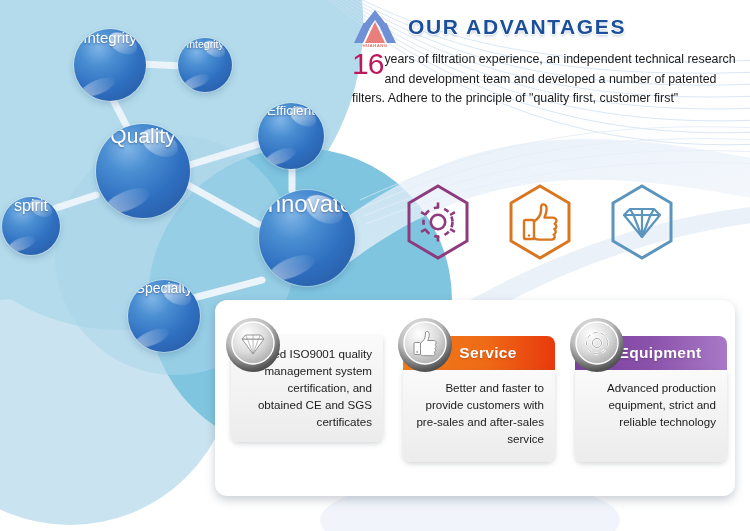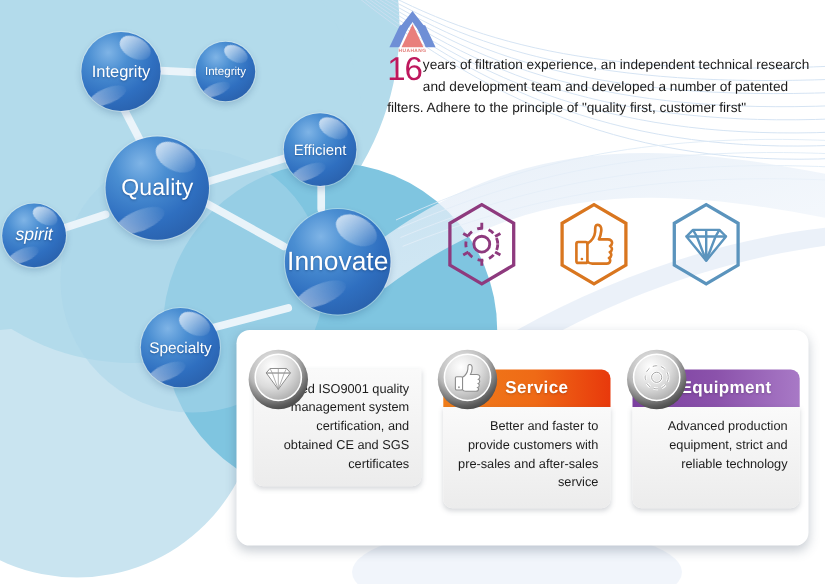--- a/index.html
+++ b/index.html
@@ -42,21 +42,21 @@
   .hexrow{position:absolute;left:405px;top:184px;width:270px;height:80px;}
   .hex{position:absolute;top:0;width:66px;height:76px;}
   .hex svg{display:block;}
 
   
   .bubble{
     position:absolute;border-radius:50%;
     background:
       radial-gradient(circle at 34% 26%, #7fb4e6 0%, #4a8ed2 26%, #2f6fc0 58%, #2a62ae 80%, #2f76c4 100%);
     box-shadow:0 0 0 1px rgba(255,255,255,.30), 0 3px 7px rgba(20,60,110,.22);
-    display:flex;align-items:center;justify-content:center;
+    display:flex;align-items:flex-start;justify-content:center;
     color:#ffffff;text-align:center;
     text-shadow:0 1px 2px rgba(10,45,95,.45);
     overflow:hidden;
   }
   .bubble::before{ 
     content:"";position:absolute;right:11%;top:7%;
     width:42%;height:26%;border-radius:50%;
     background:linear-gradient(120deg,rgba(255,255,255,.92),rgba(255,255,255,0));
     transform:rotate(28deg);filter:blur(.6px);opacity:.85;
   }
@@ -165,21 +165,21 @@
     </div>
     <div class="bubble" style="left:178px;top:38px;width:54px;height:54px;font-size:10.5px;">
       <span>Integrity</span>
     </div>
     <div class="bubble" style="left:258px;top:103px;width:66px;height:66px;font-size:13.5px;">
       <span>Efficient</span>
     </div>
     <div class="bubble" style="left:96px;top:124px;width:94px;height:94px;font-size:21px;">
       <span>Quality</span>
     </div>
-    <div class="bubble" style="left:2px;top:185px;width:58px;height:58px;font-size:16px;font-style:italic;">
+    <div class="bubble" style="left:2px;top:197px;width:58px;height:58px;font-size:16px;">
       <span>spirit</span>
     </div>
     <div class="bubble" style="left:259px;top:190px;width:96px;height:96px;font-size:24px;">
       <span>Innovate</span>
     </div>
     <div class="bubble" style="left:128px;top:280px;width:72px;height:72px;font-size:14px;">
       <span>Specialty</span>
     </div>
   </div>
 
@@ -187,20 +187,21 @@
     <div class="title-row">
       <div class="logo">
         <svg width="46" height="38" viewBox="0 0 46 38">
           <path d="M11 36 L2 36 L11.5 16 L20 16 Z" fill="#6f8fd6"></path>
           <path d="M35 36 L44 36 L34.5 16 L26 16 Z" fill="#6f8fd6"></path>
           <path d="M23 3 L34 17 L30 23 L23 13 L16 23 L12 17 Z" fill="#6f8fd6"></path>
           <path d="M23 15 L33 36 L13 36 Z" fill="#e97f7c"></path>
         </svg>
         <div class="logo-text">HUAHANG</div>
       </div>
+      <div class="adv-title">OUR ADVANTAGES</div>
     </div>
     <div class="intro">
       <span class="big16">16</span><span>years of filtration experience, an independent technical research and development team and developed a number of patented filters. Adhere to the principle of "quality first, customer first"</span>
     </div>
   </div>
 
   <div class="hexrow">
 
     <div class="hex" style="left:0px;">
       <svg width="66" height="76" viewBox="0 0 66 76">

